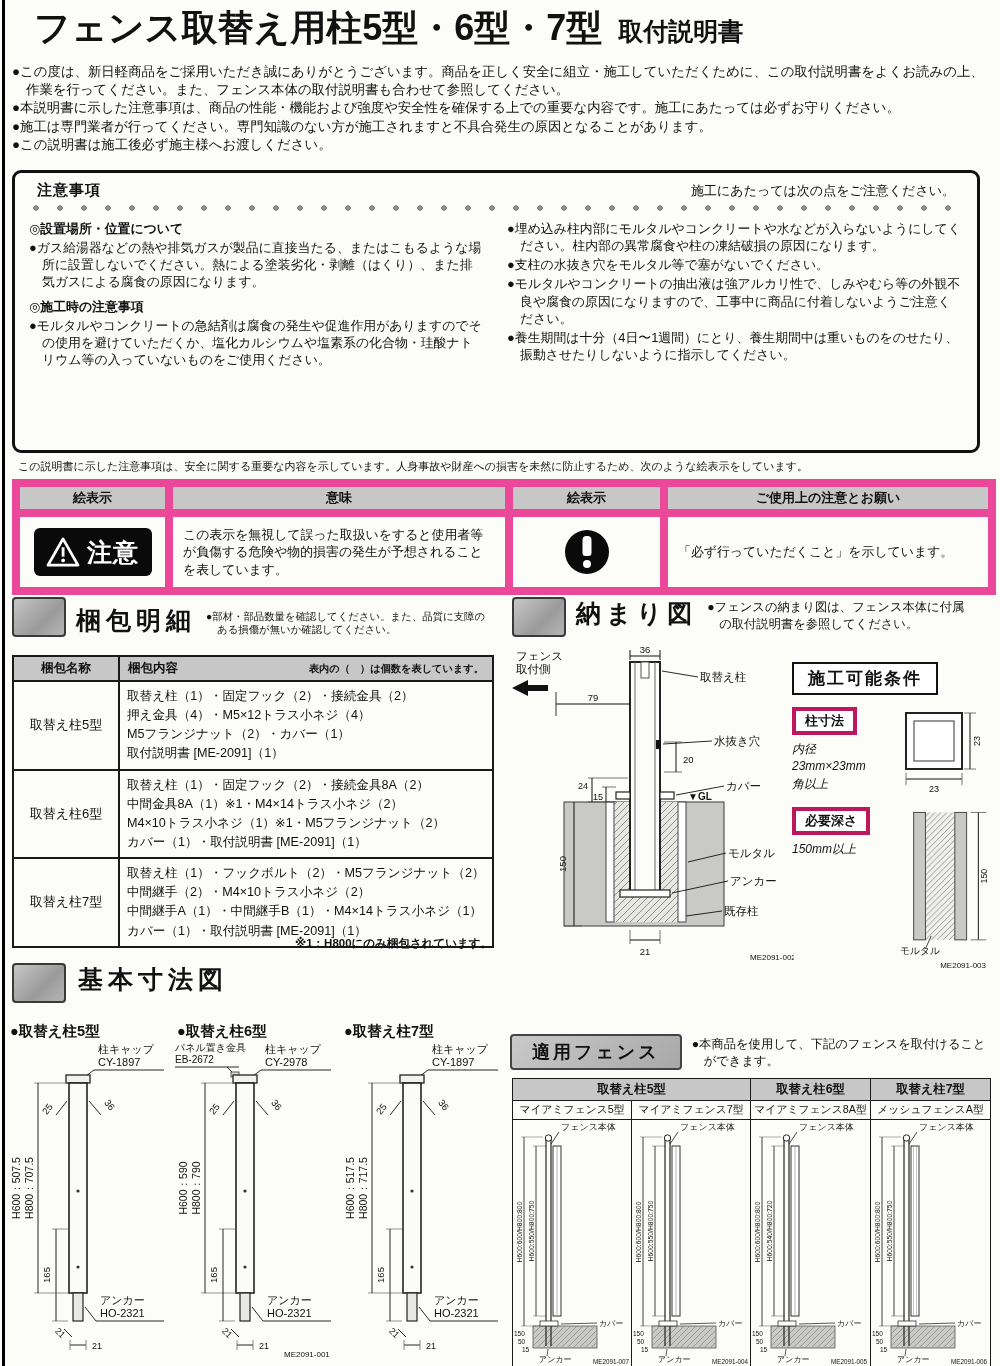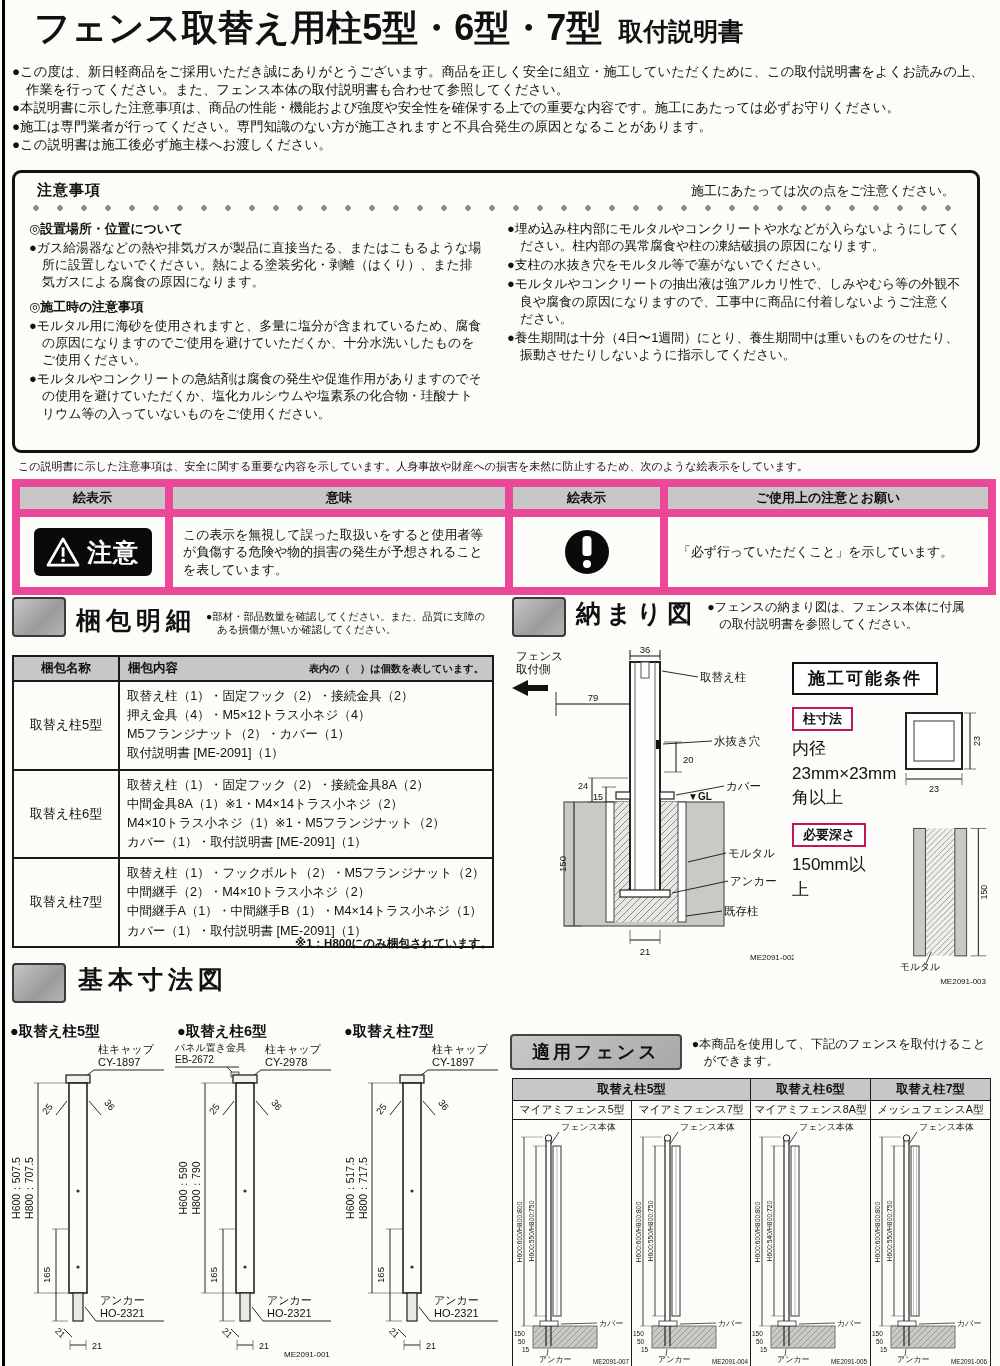--- a/index.html
+++ b/index.html
@@ -61,22 +61,22 @@
 
 
 .fit-head{position:absolute;top:597px;left:512px;width:480px;display:flex;align-items:flex-start;gap:10px;}
 .fit-note{font-size:12.3px;line-height:1.35;width:268px;padding-top:2px;}
 .fit-note p{padding-left:12px;text-indent:-12px;}
 .fit-svg{position:absolute;top:644px;left:502px;}
 .cond-panel{position:absolute;top:662px;left:792px;width:200px;}
 .cond-title{display:inline-block;border:2px solid #111;padding:3px 14px;font-size:17px;font-weight:bold;letter-spacing:2px;background:#fff;text-align:center;}
 .cond-row{display:flex;align-items:flex-start;margin-top:12px;gap:4px;}
 .cond-left{width:104px;}
-.cond-label{display:inline-block;border:2px solid #be185d;padding:1px 9px;font-size:13px;font-weight:bold;background:#fff;}
-.cond-text{font-size:17px;line-height:1.45;margin-top:6px;width:82px;}
+.cond-label{display:inline-block;border:4px solid #be185d;padding:1px 9px;font-size:13px;font-weight:bold;background:#fff;}
+.cond-text{font-size:12px;line-height:1.45;margin-top:6px;width:82px;font-style:italic;}
 .cond-code{text-align:right;font-size:8px;margin-top:2px;padding-right:6px;}
 
 
 .basic-head{position:absolute;top:963px;left:12px;display:flex;align-items:flex-start;gap:12px;}
 .posts-row{position:absolute;top:1022px;left:6px;width:502px;display:flex;}
 .post-group{width:167px;}
 .post-label{font-size:14.5px;font-weight:bold;padding-left:4px;white-space:nowrap;}
 .basic-code{position:absolute;top:1350px;left:284px;font-size:8px;}
 
 
@@ -113,21 +113,20 @@
     <div class="caution-head">
       <span class="caution-title">注意事項</span>
       <span class="caution-sub">施工にあたっては次の点をご注意ください。</span>
     </div>
     <div class="dots"></div>
     <div class="caution-cols">
       <div class="caution-col">
         <p class="chead first">◎設置場所・位置について</p>
         <p>●ガス給湯器などの熱や排気ガスが製品に直接当たる、またはこもるような場所に設置しないでください。熱による塗装劣化・剥離（はくり）、また排気ガスによる腐食の原因になります。</p>
         <p class="chead">◎施工時の注意事項</p>
-        <p>●モルタル用に海砂を使用されますと、多量に塩分が含まれているため、腐食の原因になりますのでご使用を避けていただくか、十分水洗いしたものをご使用ください。</p>
         <p>●モルタルやコンクリートの急結剤は腐食の発生や促進作用がありますのでその使用を避けていただくか、塩化カルシウムや塩素系の化合物・珪酸ナトリウム等の入っていないものをご使用ください。</p>
       </div>
       <div class="caution-col">
         <p>●埋め込み柱内部にモルタルやコンクリートや水などが入らないようにしてください。柱内部の異常腐食や柱の凍結破損の原因になります。</p>
         <p>●支柱の水抜き穴をモルタル等で塞がないでください。</p>
         <p>●モルタルやコンクリートの抽出液は強アルカリ性で、しみやむら等の外観不良や腐食の原因になりますので、工事中に商品に付着しないようご注意ください。</p>
         <p>●養生期間は十分（4日〜1週間）にとり、養生期間中は重いものをのせたり、振動させたりしないように指示してください。</p>
       </div>
     </div>
   </section>

